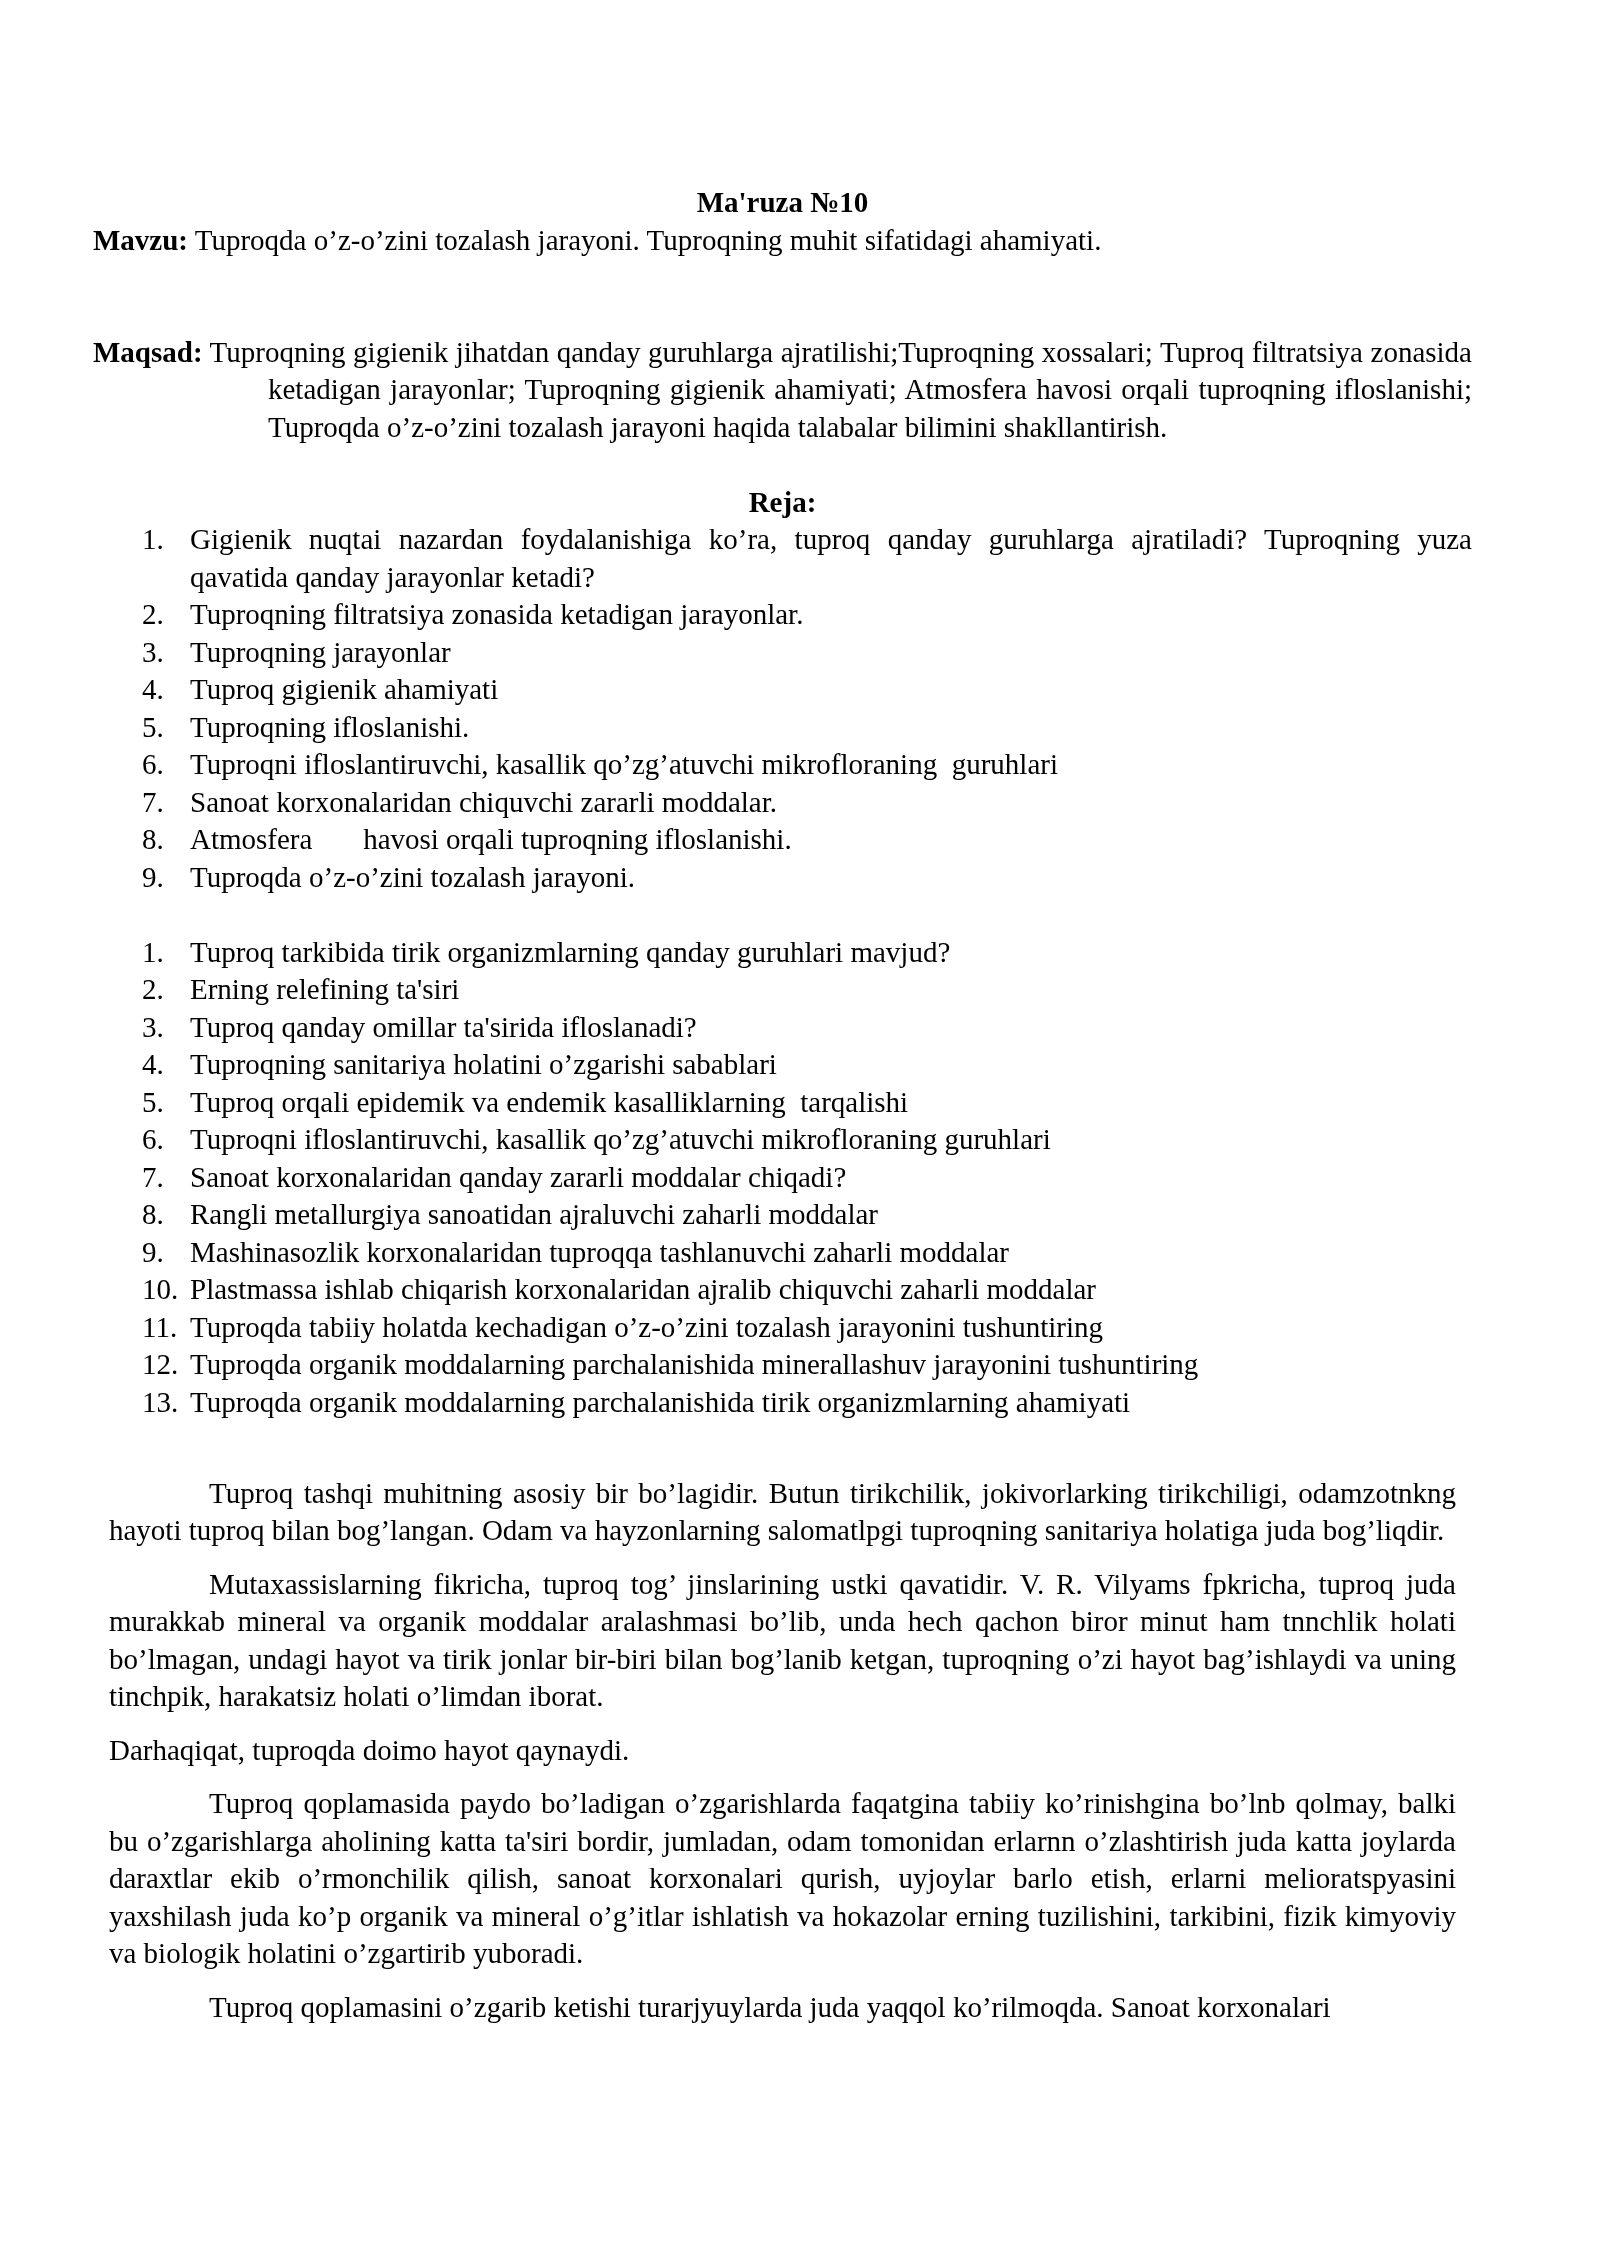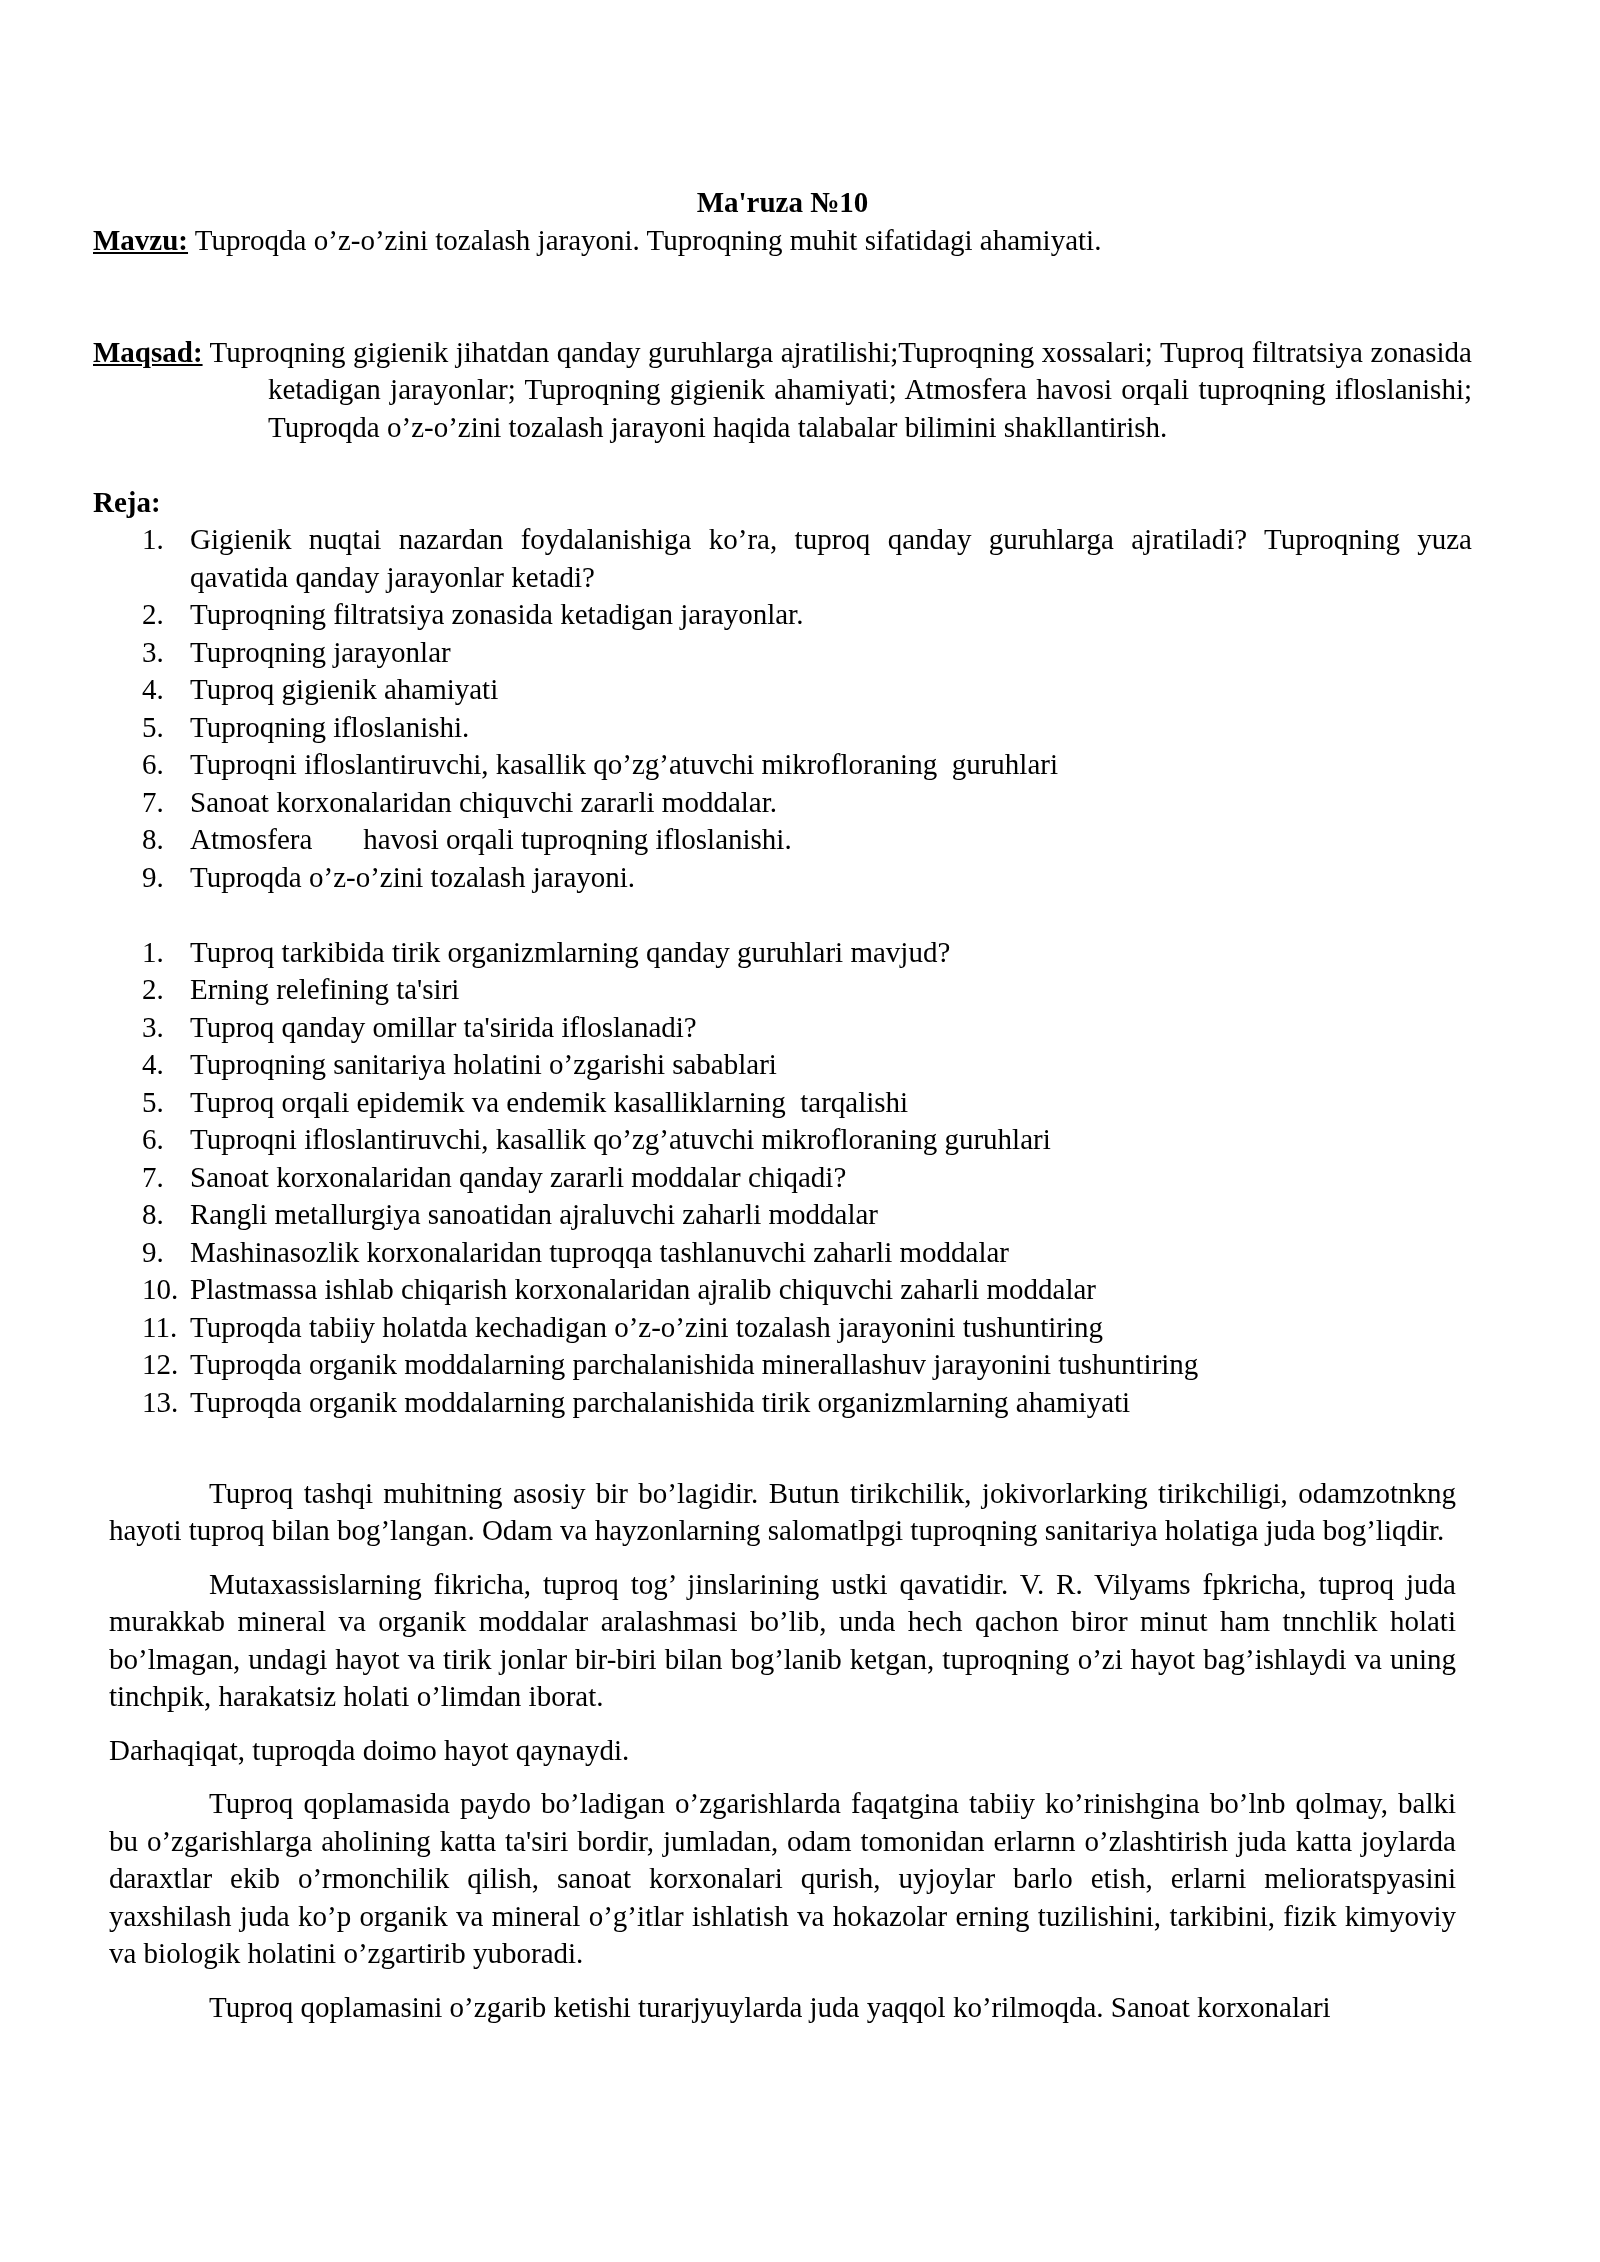--- a/index.html
+++ b/index.html
@@ -14,23 +14,23 @@
     line-height: 37.5px;
   }
   .page {
     width: 1600px;
     height: 2062px;
     padding: 184px 128px 0 93px;
     overflow: hidden;
     background: #ffffff;
   }
   .doc-title { font-weight: bold; text-align: center; }
-  .center-heading { font-weight: bold; }
+  .center-heading { font-weight: bold; text-align: center; }
   .spacer { height: 37.5px; }
-  .label { font-weight: bold; text-decoration: underline; }
+  .label { font-weight: bold; }
   .labeled-line { text-align: left; }
   .maqsad-block {
     padding-left: 175px;
     text-indent: -175px;
     text-align: justify;
     margin-top: 37px;
   }
   .li { display: flex; }
   .li .num { flex: 0 0 48px; margin-left: 49px; }
   .li .li-text { flex: 1; text-align: justify; white-space: pre-wrap; }

